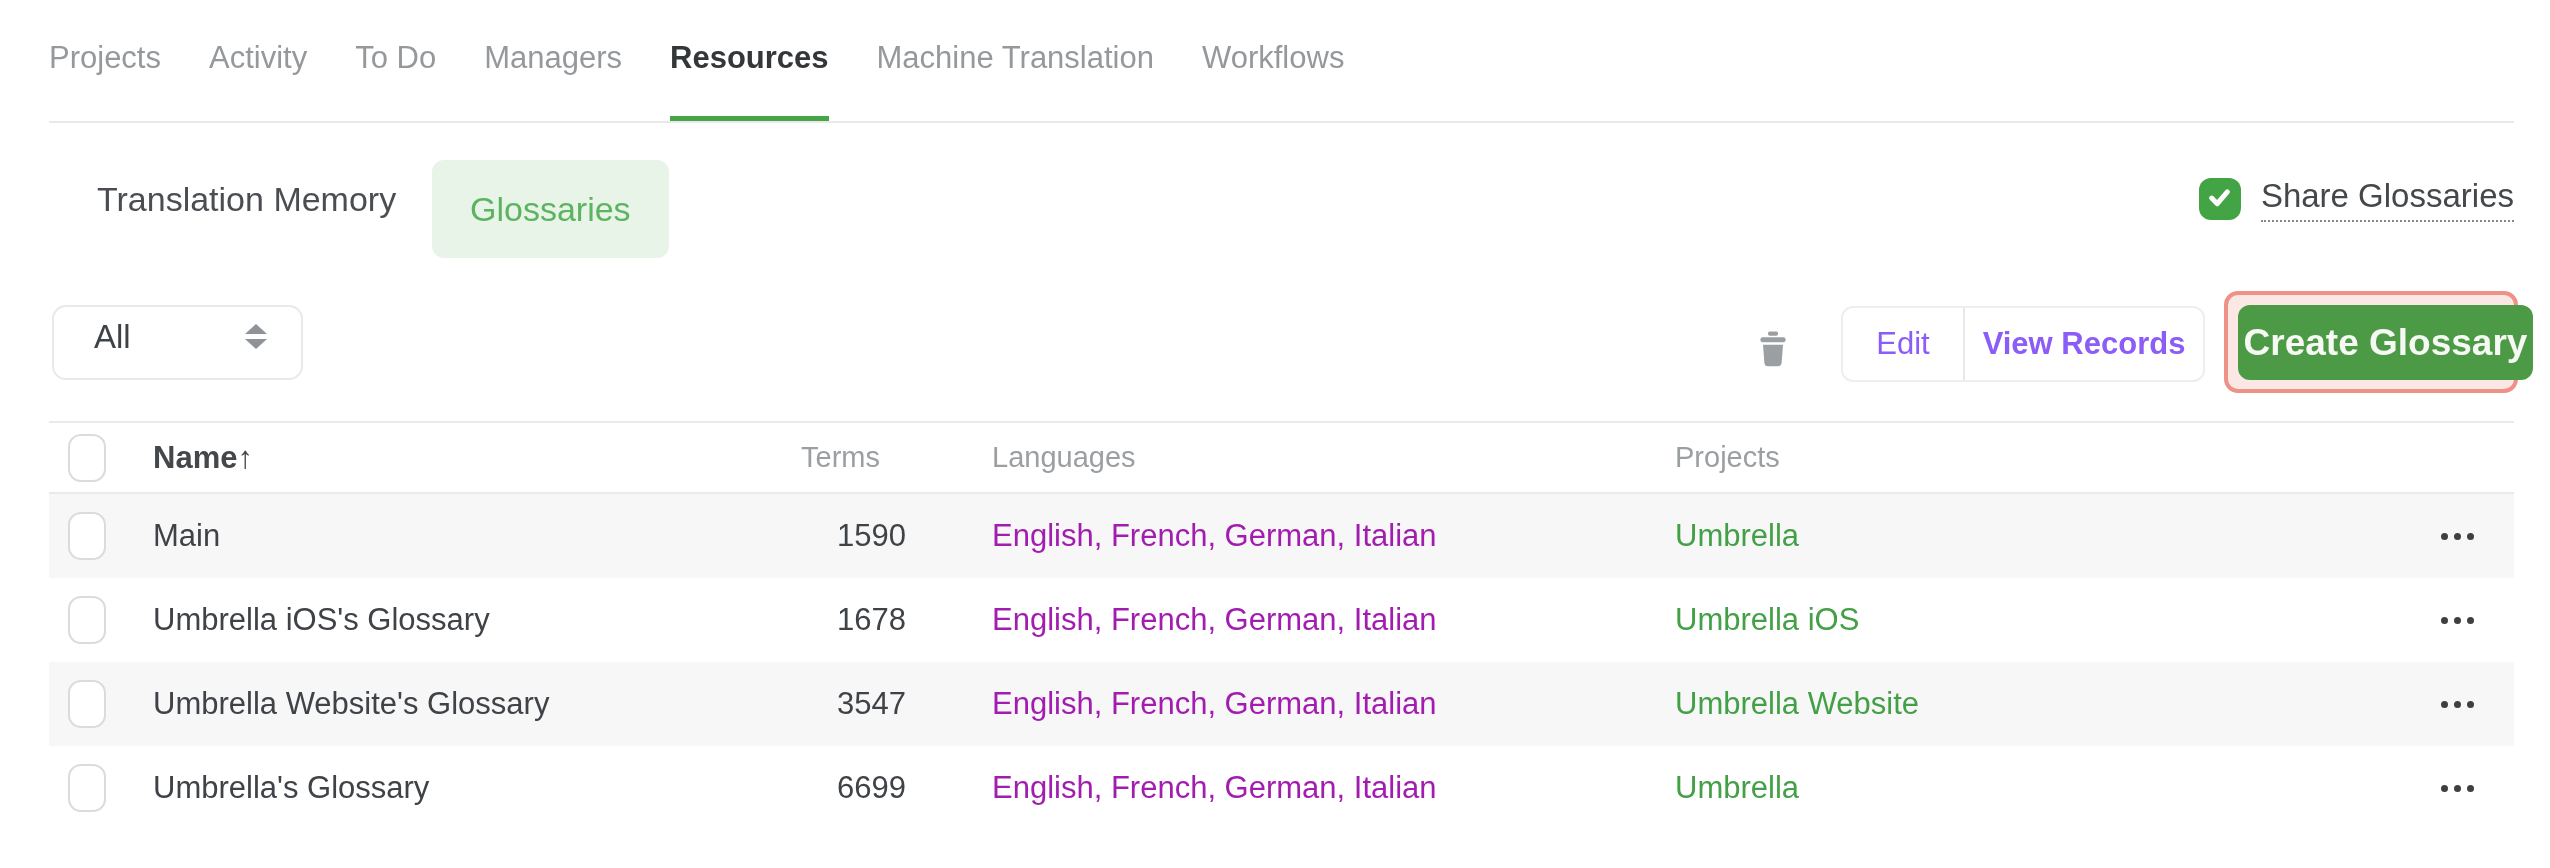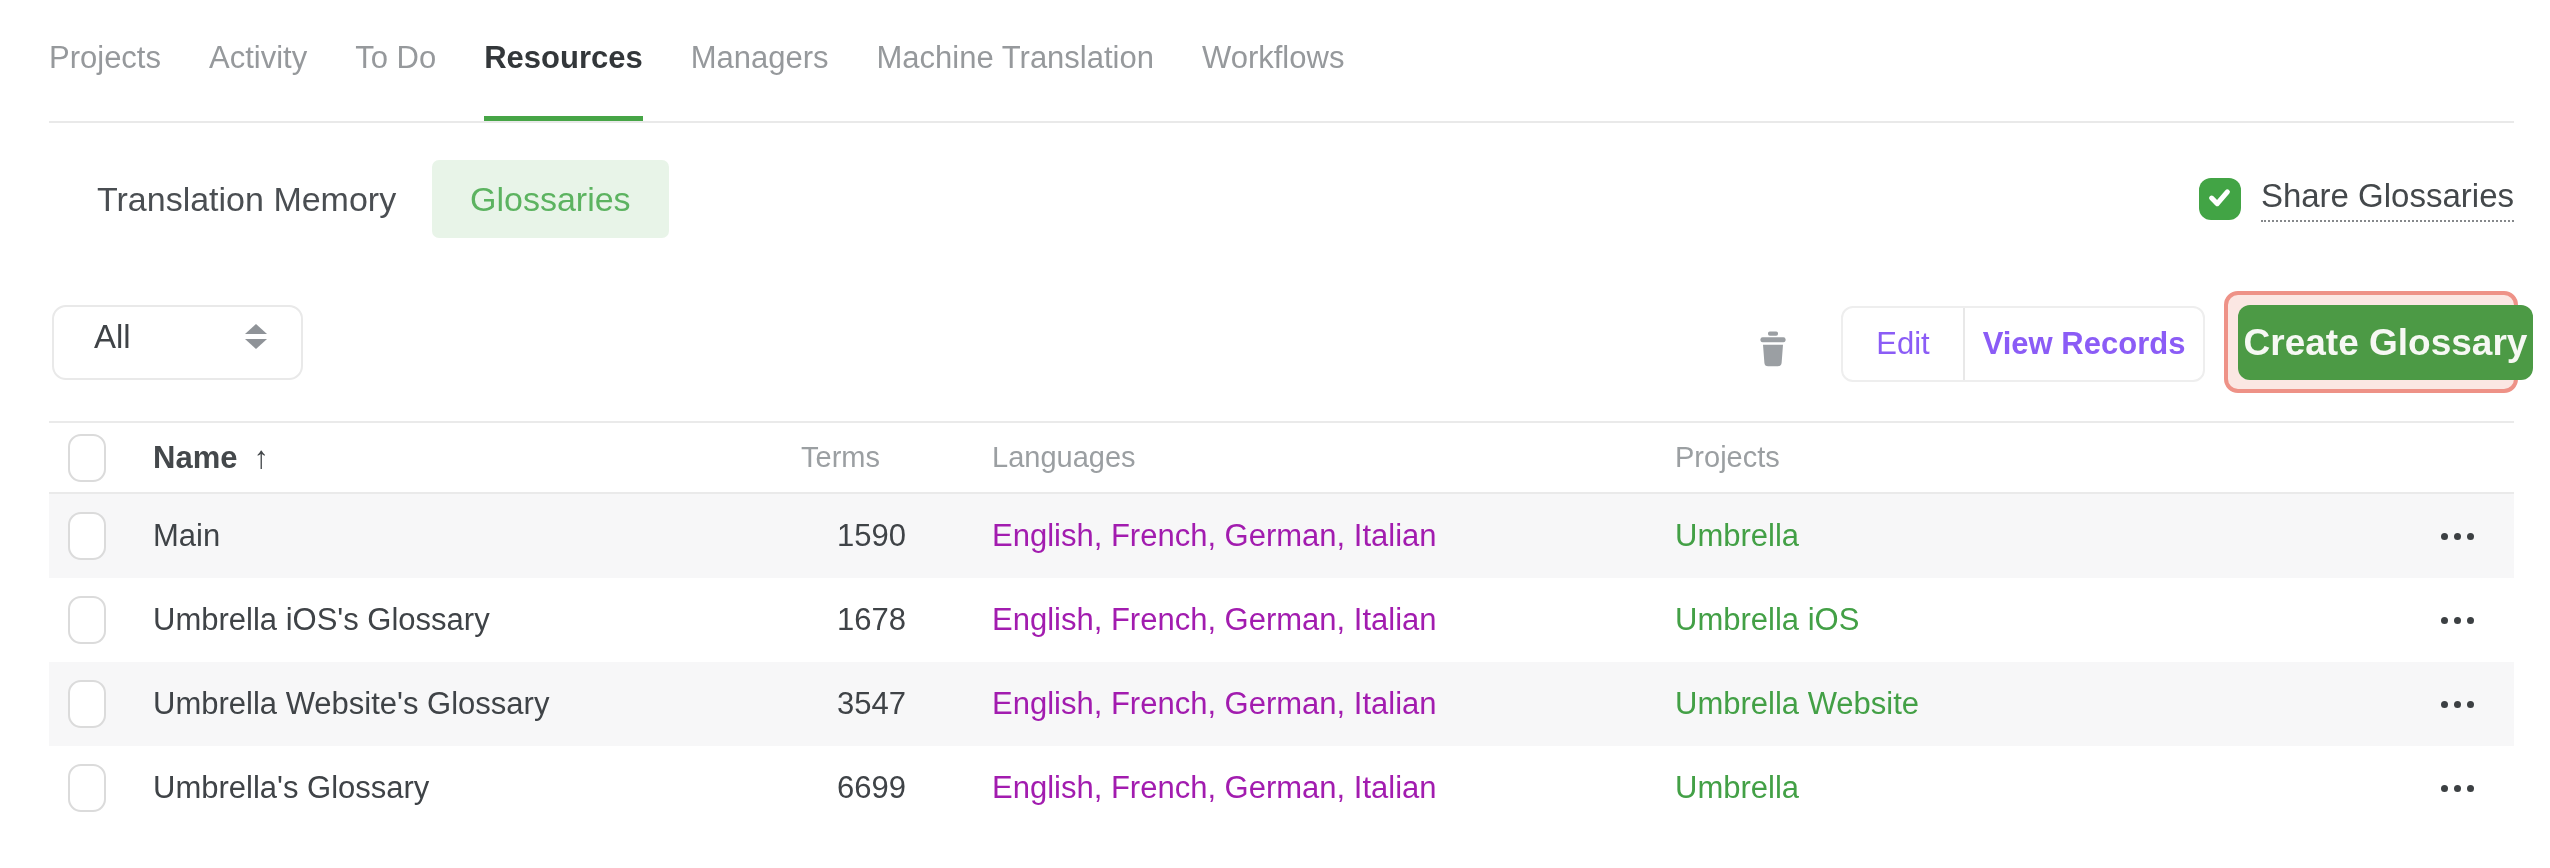--- a/index.html
+++ b/index.html
@@ -8,21 +8,21 @@
 
   
   .nav { position:absolute; left:49px; top:0; height:123px; display:flex; gap:48px; align-items:stretch; }
   .nav-tab { height:123px; display:flex; align-items:center; font-size:31px; color:#96999c; border-bottom:7px solid transparent; cursor:pointer; white-space:nowrap; }
   .nav-tab.active { color:#33373a; font-weight:700; border-bottom-color:#46A546; }
   .nav-divider { position:absolute; left:49px; top:121px; width:2465px; height:2px; background:#e9e9e9; }
 
   
   .subrow { position:absolute; left:0; top:160px; height:78px; width:2550px; }
   .subtab-tm { position:absolute; left:97px; top:0; height:78px; display:flex; align-items:center; font-size:34px; color:#4a4e52; cursor:pointer; }
-  .subtab-pill { position:absolute; left:432px; top:0; height:78px; padding:0 38px; display:flex; align-items:center; background:#E8F4E8; border-radius:7px; font-size:34px; color:#5CB360; cursor:pointer; }
+  .subtab-pill { position:absolute; left:432px; top:0; height:98px; padding:0 38px; display:flex; align-items:center; background:#E8F4E8; border-radius:12px; font-size:34px; color:#5CB360; cursor:pointer; }
   .share { position:absolute; right:36px; top:0; height:78px; display:flex; align-items:center; gap:20px; }
   .share-box { width:42px; height:42px; border-radius:12px; background:#42A445; display:flex; align-items:center; justify-content:center; cursor:pointer; }
   .share-label { font-size:33px; color:#44484b; border-bottom:2px dotted #85888b; padding-bottom:5px; cursor:pointer; }
 
   
   .filter-dd { position:absolute; left:52px; top:305px; width:251px; height:75px; border:2px solid #e9e9e9; border-radius:14px; background:#fff; display:flex; align-items:center; justify-content:space-between; padding:0 34px 12px 40px; cursor:pointer; }
   .filter-dd .val { font-size:33px; color:#3f4347; }
   .spin { display:flex; flex-direction:column; gap:5px; }
   .tri-up { width:0; height:0; border-left:11px solid transparent; border-right:11px solid transparent; border-bottom:10px solid #8f9398; }
   .tri-down { width:0; height:0; border-left:11px solid transparent; border-right:11px solid transparent; border-top:10px solid #8f9398; }
@@ -40,43 +40,43 @@
 
   
   .glossary-table { position:absolute; left:49px; top:421px; width:2465px; border-top:2px solid #eaeaea; }
   .trow { display:grid; grid-template-columns:104px 648px 105px 769px 725px 114px; align-items:center; }
   .thead { height:71px; border-bottom:2px solid #eaeaea; }
   .tbody-row { height:84px; }
   .tbody-row.stripe { background:#F7F7F8; }
 
   .cell-check { display:flex; align-items:center; }
   .cbx { width:38px; height:48px; margin-left:19px; border:2px solid #dbdbdb; border-radius:13px; background:#fff; cursor:pointer; }
-  .cell-name-h { display:flex; align-items:center; gap:16px; font-size:31px; font-weight:700; color:#44484b; cursor:pointer; }
+  .cell-name-h { display:flex; align-items:center; font-size:31px; font-weight:700; color:#44484b; cursor:pointer; }
   .sort-arrow { font-size:31px; color:#44484b; font-weight:400; }
   .hdr { font-size:29px; color:#9b9fa2; }
   .cell-terms-h { text-align:right; padding-right:40px; }
   .cell-langs { padding-left:86px; }
   .cell-name { font-size:31px; color:#3f4347; }
   .cell-terms { font-size:31px; color:#3f4347; text-align:right; }
   .cell-langs-d { font-size:31px; color:#a21caf; padding-left:86px; }
   .proj-link { font-size:31px; color:#43A046; cursor:pointer; text-decoration:none; }
   .cell-actions { display:flex; align-items:center; justify-content:center; gap:6px; cursor:pointer; height:100%; }
   .dot { width:7px; height:7px; border-radius:50%; background:#3c4043; }
 </style>
 </head>
 <body>
 
 <div class="canvas">
 
   <div class="nav">
     <div class="nav-tab">Projects</div>
     <div class="nav-tab">Activity</div>
     <div class="nav-tab">To Do</div>
+    <div class="nav-tab">Managers</div>
     <div class="nav-tab active">Resources</div>
-    <div class="nav-tab">Managers</div>
     <div class="nav-tab">Machine Translation</div>
     <div class="nav-tab">Workflows</div>
   </div>
   <div class="nav-divider"></div>
 
   <div class="subrow">
     <div class="subtab-tm">Translation Memory</div>
     <div class="subtab-pill">Glossaries</div>
     <div class="share">
       <div class="share-box">

